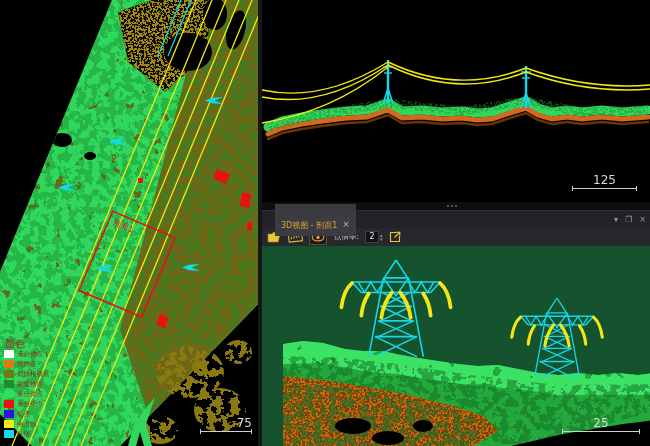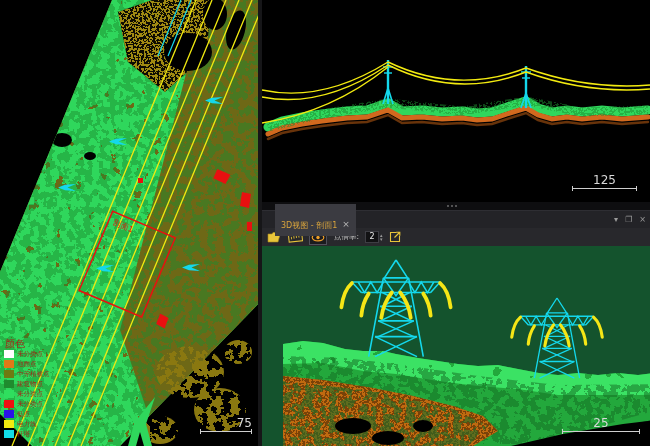--- a/index.html
+++ b/index.html
@@ -193,21 +193,21 @@
       <div class="legend-row">
         <span class="legend-swatch" style="background: rgb(255, 255, 255);"></span>
         <span class="legend-label">未分类点</span>
         </div>
       <div class="legend-row">
         <span class="legend-swatch" style="background: rgb(224, 120, 24);"></span>
         <span class="legend-label">地面点</span>
         </div>
       <div class="legend-row">
         <span class="legend-swatch" style="background: rgb(111, 122, 18);"></span>
-        <span class="legend-label">中等植被点</span>
+        <span class="legend-label">低矮植被点</span>
         </div>
       <div class="legend-row">
         <span class="legend-swatch" style="background: rgb(31, 140, 46);"></span>
         <span class="legend-label">建筑物点</span>
         </div>
       <div class="legend-row">
         <span class="legend-swatch" style="background: rgb(47, 223, 94);"></span>
         <span class="legend-label">未分类点</span>
         </div>
       <div class="legend-row">

